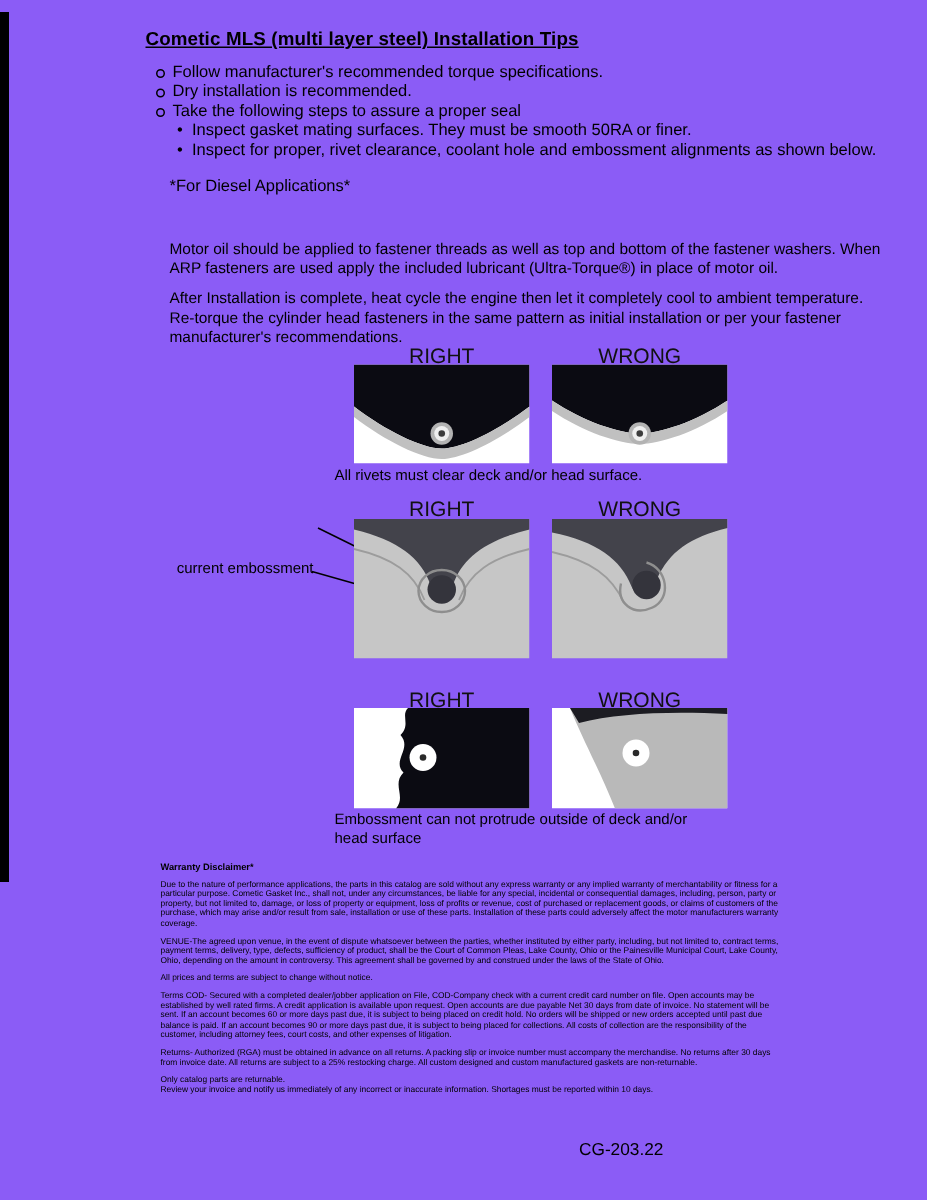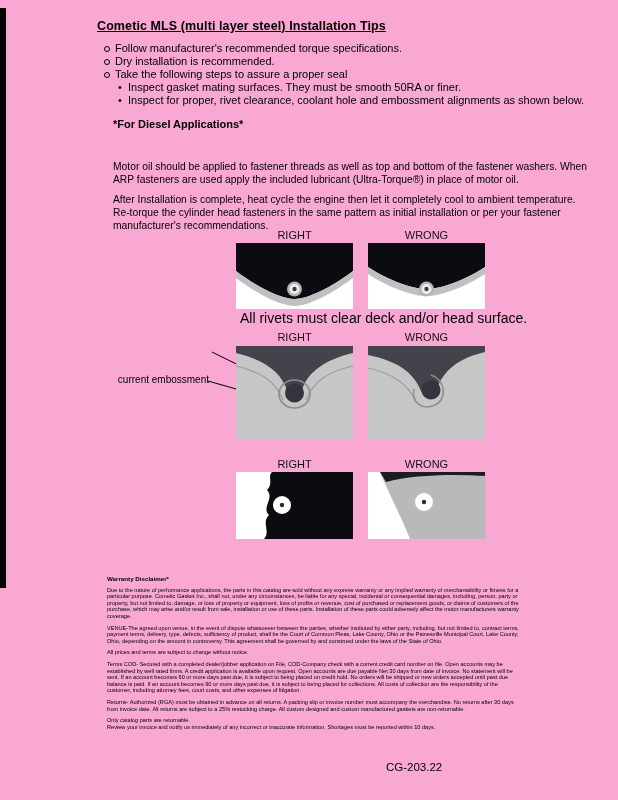--- a/index.html
+++ b/index.html
@@ -1,37 +1,37 @@
 <!DOCTYPE html>
 <html><head>
 <meta charset="utf-8">
 <style>
   * { margin:0; padding:0; box-sizing:border-box; }
   html,body { background:#ffffff; }
   body { font-family:"Liberation Sans", sans-serif; color:#000; }
-  .page { position:relative; width:618px; height:800px; background:#f9a8d4; overflow:hidden; }
+  .page { position:relative; width:618px; height:800px; background:#8b5cf6; overflow:hidden; }
   .bleed-bar { position:absolute; left:0; top:8px; width:6px; height:580px; background:#000; }
 
   .title { position:absolute; left:97px; top:19px; font-size:12.5px; font-weight:bold; text-decoration:underline; letter-spacing:.1px; }
 
   .tips { position:absolute; left:104px; top:42px; width:500px; font-size:11px; line-height:13px; list-style:none; }
   .tip { position:relative; padding-left:11px; }
   .tip::before { content:""; position:absolute; left:0; top:4px; width:4px; height:4px; border:1px solid #000; border-radius:50%; }
   .subtip { position:relative; padding-left:24px; }
   .subtip::before { content:"•"; position:absolute; left:14px; top:0; }
 
-  .diesel-h { position:absolute; left:113px; top:118px; font-size:11px; font-weight:bold; }
+  .diesel-h { position:absolute; left:113px; top:118px; font-size:11px; font-weight:normal; }
   .body-p { position:absolute; font-size:10.3px; line-height:13px;margin-top:24px; }
   .p1 { left:113px; top:136px; width:490px; }
   .p2 { left:113px; top:169px; width:472px; }
   .p3 { left:113px; top:211px; width:490px; }
 
-  .dg-h { position:absolute; width:117px; text-align:center; font-size:11px; color:#111; }
+  .dg-h { position:absolute; width:117px; text-align:center; font-size:14px; color:#111; }
   .panel { position:absolute; width:117px; line-height:0; }
-  .caption { position:absolute; left:240px; font-size:14px; line-height:12.5px; }
+  .caption { position:absolute; left:223px; font-size:10px; line-height:12.5px; }
 
   .callout { position:absolute; font-size:10px; line-height:11px; text-align:right; }
   .callout-1 { left:118px; top:340px; width:94px; }
   .callout-2 { left:117px; top:374px; width:92px; }
   .leader-lines { position:absolute; left:205px; top:345px; }
 
   .warranty { position:absolute; left:107px; top:576px; width:413px; font-size:5.6px; line-height:6.6px; }
   .warranty .w-h { font-size:6.2px; font-weight:bold; margin-bottom:4px; }
   .warranty p { margin-bottom:5px; }
   .warranty p.tight { margin-bottom:0; }
@@ -125,20 +125,21 @@
   </div>
   <div class="panel" style="left:368px; top:472px;">
     <svg width="117" height="67" viewBox="0 0 117 67">
       <rect width="117" height="67" fill="#ffffff"></rect>
       <path d="M12,0 H117 V67 H42 C33,44 20,20 12,0 Z" fill="#b9b9b9"></path>
       <path d="M12,0 H117 V4 C82,2 44,3 18,10 Z" fill="#1c1c22"></path>
       <circle cx="56" cy="30" r="9" fill="#ffffff"></circle>
       <circle cx="56" cy="30" r="2.2" fill="#2a2a2a"></circle>
     </svg>
   </div>
+  <div class="caption" style="top:541px; width:238px;">Embossment can not protrude outside of deck and/or head surface</div>
 
   <div class="warranty">
     <div class="w-h">Warranty Disclaimer*</div>
     <p>Due to the nature of performance applications, the parts in this catalog are sold without any express warranty or any implied warranty of merchantability or fitness for a particular purpose.  Cometic Gasket Inc., shall not, under any circumstances, be liable for any special, incidental or consequential damages, including, person, party or property, but not limited to, damage, or loss of property or equipment, loss of profits or revenue, cost of purchased or replacement goods, or claims of customers of the purchase, which may arise and/or result from sale, installation or use of these parts.  Installation of these parts could adversely affect the motor manufacturers warranty coverage.</p>
     <p>VENUE-The agreed upon venue, in the event of dispute whatsoever between the parties, whether instituted by either party, including, but not limited to, contract terms, payment terms, delivery, type, defects, sufficiency of product, shall be the Court of Common Pleas, Lake County, Ohio or the Painesville Municipal Court, Lake County, Ohio, depending on the amount in controversy. This agreement shall be governed by and construed under the laws of the State of Ohio.</p>
     <p>All prices and terms are subject to change without notice.</p>
     <p>Terms COD- Secured with a completed dealer/jobber application on File, COD-Company check with a current credit card number on file.  Open accounts may be established by well rated firms.  A credit application is available upon request.  Open accounts are due payable Net 30 days from date of invoice.  No statement will be sent.  If an account becomes 60 or more days past due, it is subject to being placed on credit hold.  No orders will be shipped or new orders accepted until past due balance is paid.  If an account becomes 90 or more days past due, it is subject to being placed for collections.  All costs of collection are the responsibility of the customer, including attorney fees, court costs, and other expenses of litigation.</p>
     <p>Returns- Authorized (RGA) must be obtained in advance on all returns.  A packing slip or invoice number must accompany the merchandise.  No returns after 30 days from invoice date.  All returns are subject to a 25% restocking charge.  All custom designed and custom manufactured gaskets are non-returnable.</p>
     <p class="tight">Only catalog parts are returnable.</p>
     <p class="tight">Review your invoice and notify us immediately of any incorrect or inaccurate information.  Shortages must be reported within 10 days.</p>

